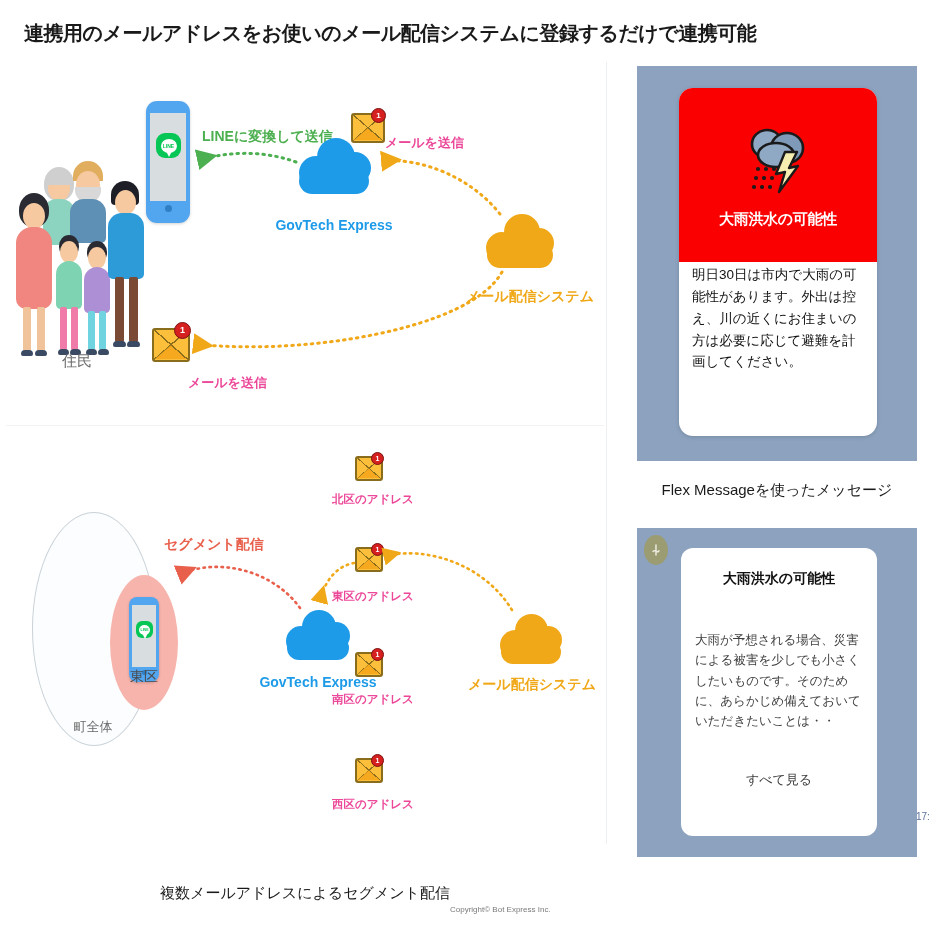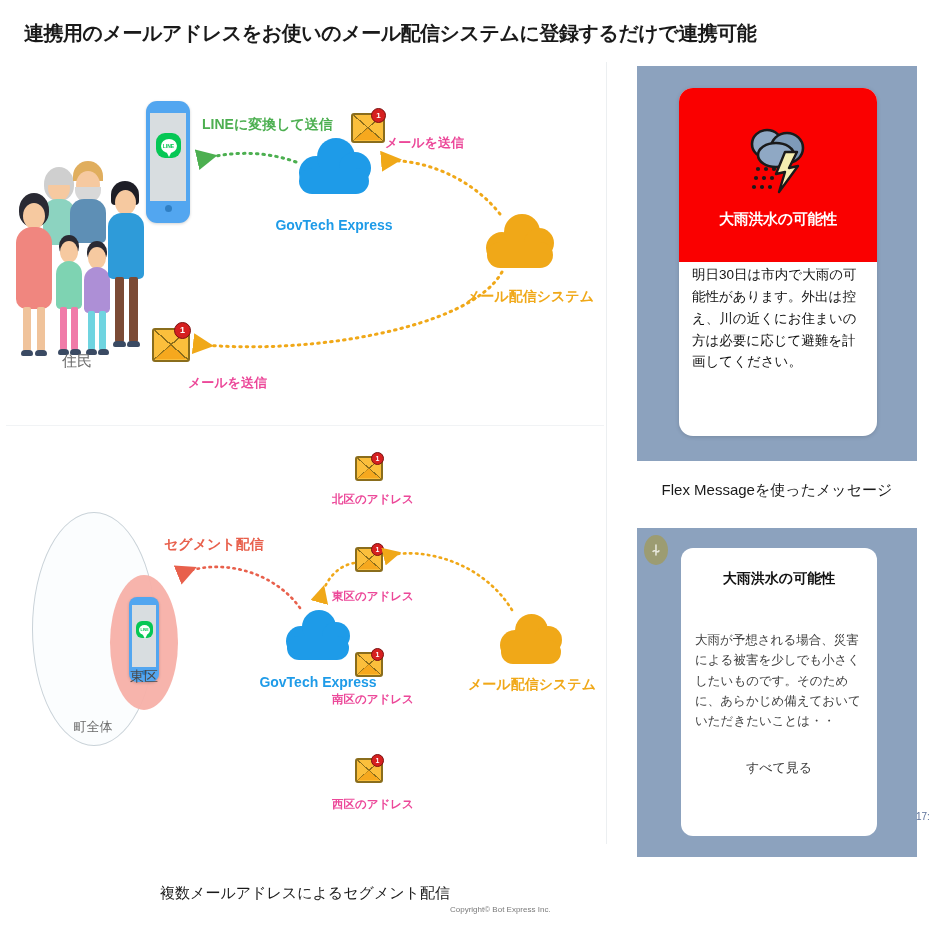--- a/index.html
+++ b/index.html
@@ -244,21 +244,21 @@
   <div class="label-under" style="left:12px;top:352px;width:130px;">住民</div>
 
   <div class="phone" style="left:146px;top:101px;width:44px;height:122px;">
     <div class="phone-screen" style="left:4px;top:12px;width:36px;height:88px;"></div>
     <div class="line-badge" style="left:10px;top:32px;width:25px;height:25px;">
       <div class="line-bubble" style="width:16px;height:14px;font-size:5px;">LINE</div>
     </div>
     <div class="phone-home" style="left:19px;top:104px;width:7px;height:7px;"></div>
   </div>
 
-  <div class="flow-label" style="left:202px;top:116px;color:#4CAF50;">LINEに変換して送信</div>
+  <div class="flow-label" style="left:202px;top:128px;color:#4CAF50;">LINEに変換して送信</div>
 
   <div class="cloud" style="left:295px;top:136px;width:78px;height:62px;">
     <i style="left:4px;top:20px;width:34px;height:34px;background:#1E9BE8;"></i>
     <i style="left:22px;top:2px;width:38px;height:38px;background:#1E9BE8;"></i>
     <i style="left:44px;top:16px;width:32px;height:32px;background:#1E9BE8;"></i>
     <div class="base" style="left:4px;top:32px;width:70px;height:26px;background:#1E9BE8;"></div>
   </div>
   <div class="cloud-label" style="left:268px;top:217px;width:132px;color:#1E9BE8;">GovTech Express</div>
 
   <div class="cloud" style="left:484px;top:212px;width:72px;height:60px;">
@@ -408,18 +408,18 @@
       <div class="flex-body">明日30日は市内で大雨の可能性があります。外出は控え、川の近くにお住まいの方は必要に応じて避難を計画してください。</div>
     </div>
   </div>
   <div class="caption" style="left:637px;top:481px;width:280px;">Flex Messageを使ったメッセージ</div>
 
   <div class="shot" style="left:637px;top:528px;width:280px;height:329px;">
     <div class="avatar" style="left:7px;top:7px;width:24px;height:30px;">⍭</div>
     <div class="rr-card" style="left:44px;top:20px;width:196px;height:288px;padding:0;">
       <div class="rr-title" style="margin:22px 10px 0 10px;">大雨洪水の可能性</div>
       <div class="rr-body" style="margin:42px 14px 0 14px;">大雨が予想される場合、災害による被害を少しでも小さくしたいものです。そのために、あらかじめ備えておいていただきたいことは・・</div>
-      <div class="rr-more" style="margin-top:28px;">すべて見る</div>
+      <div class="rr-more" style="margin-top:40px;">すべて見る</div>
     </div>
     <div class="rr-time" style="left:246px;top:283px;">17:28</div>
   </div>
 
 </div>
 
 </body></html>

